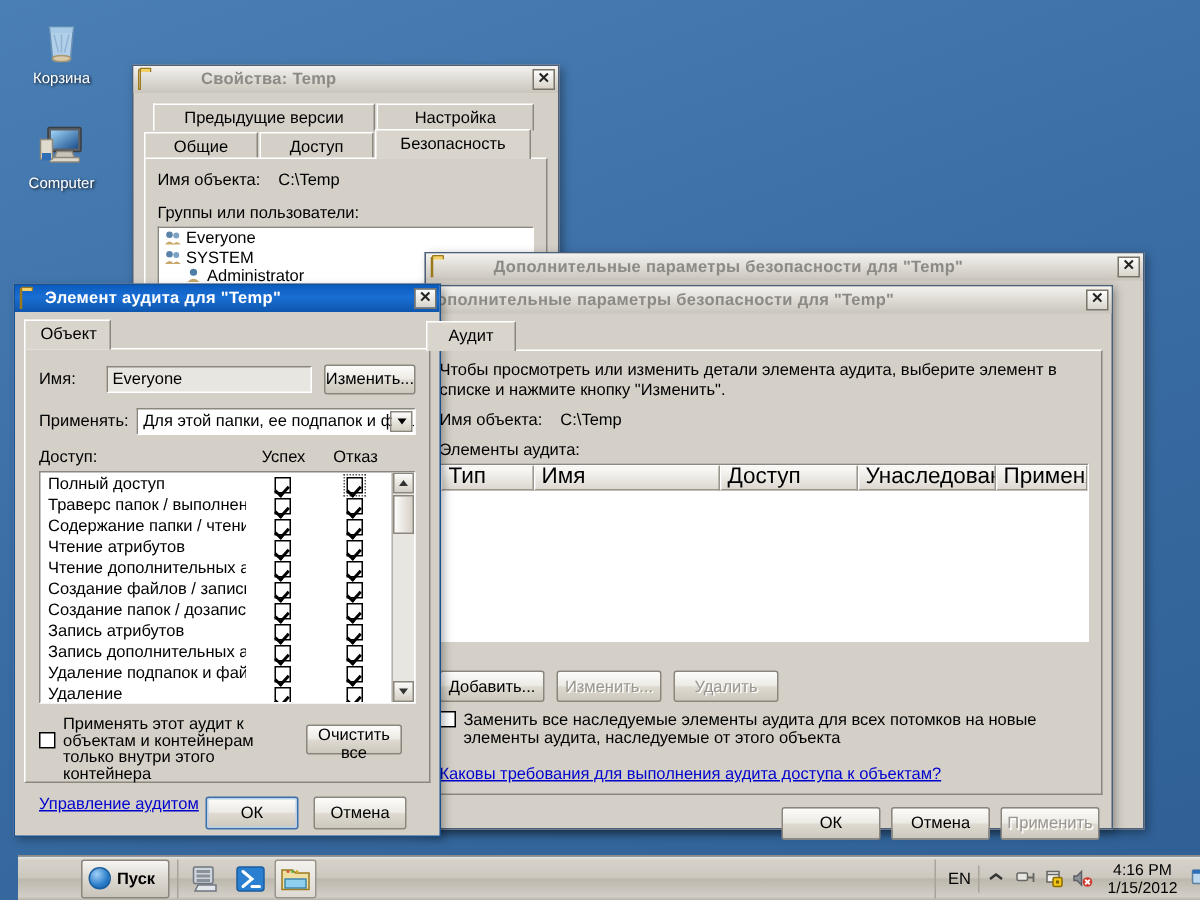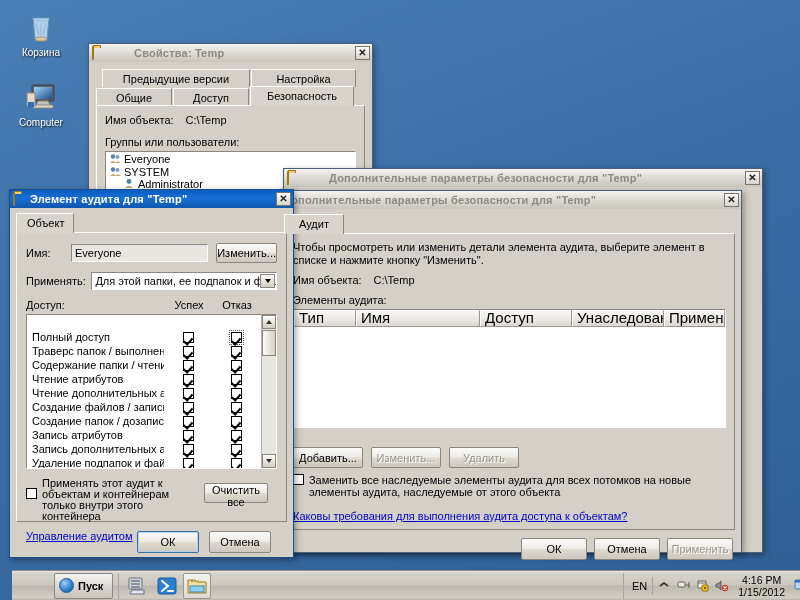--- a/index.html
+++ b/index.html
@@ -490,21 +490,21 @@
         </div>
 
         <div style="display:flex; align-items:flex-end; margin-bottom:3px;">
           <span style="flex:1;">Доступ:</span>
           <span style="width:48px; text-align:center;">Успех</span>
           <span style="width:48px; text-align:center;">Отказ</span>
           <span style="width:16px;"></span>
         </div>
 
         <div class="listbox" style="height:155px;">
-          <div style="position:absolute; left:0; top:0; right:16px; bottom:0; overflow:hidden; padding-top:15px;">
+          <div style="position:absolute; left:0; top:0; right:16px; bottom:0; overflow:hidden; padding-top:1px;">
             <div class="perm-row">
               <span class="pname">Полный доступ</span>
               <span class="pck"><span class="cbx checked"></span></span>
               <span class="pck"><span class="cbx checked focused"></span></span>
             </div>
             <div class="perm-row">
               <span class="pname">Траверс папок / выполнение файлов</span>
               <span class="pck"><span class="cbx checked"></span></span>
               <span class="pck"><span class="cbx checked"></span></span>
             </div>

